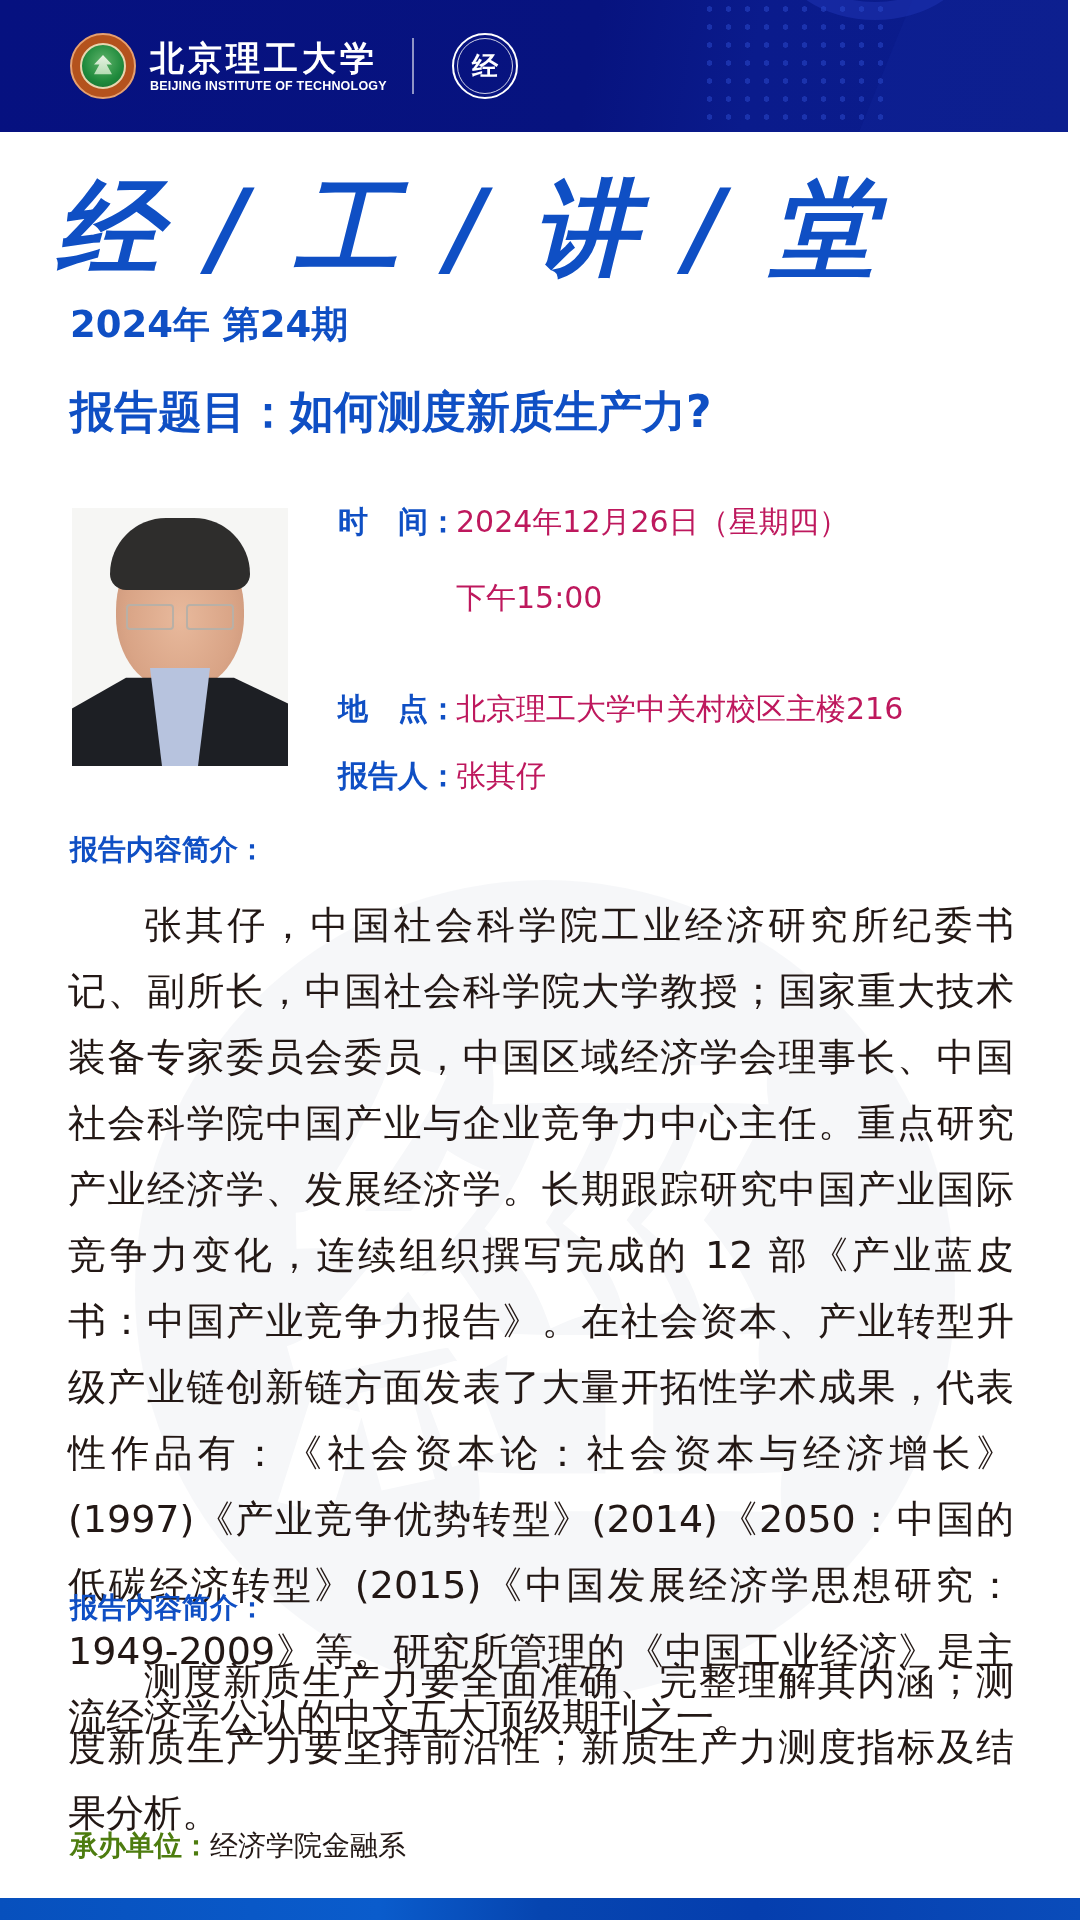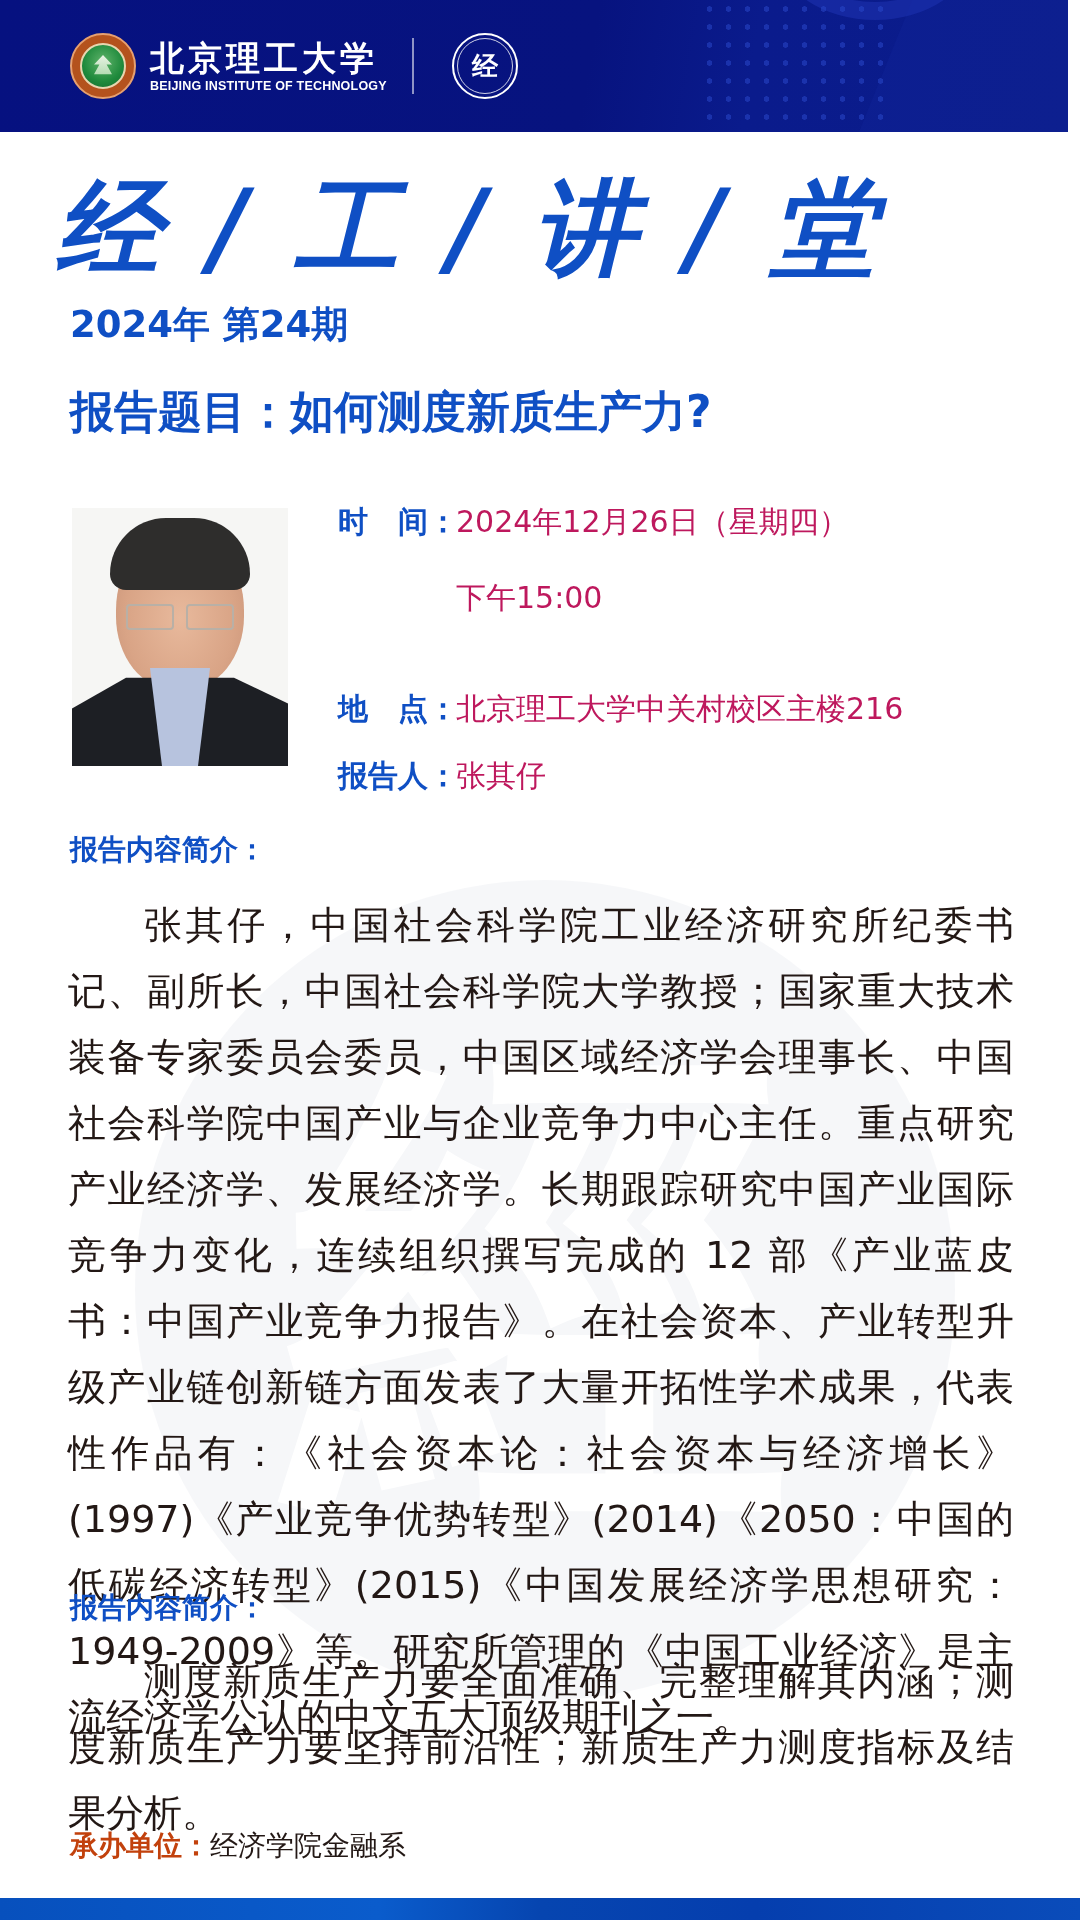--- a/index.html
+++ b/index.html
@@ -110,21 +110,21 @@
 
     
     .section-head { position: absolute; left: 70px; color: #0f4fc4; font-weight: bold; font-size: 28px; line-height: 40px; }
 
     .para {
       position: absolute; left: 68px; width: 946px; color: #231815; font-size: 38px; line-height: 66px;
       text-indent: 2em; text-align: justify;
     }
 
     .organizer { position: absolute; left: 70px; top: 1826px; font-size: 28px; line-height: 40px; white-space: nowrap; }
-    .organizer .lbl { color: #c2410c; font-weight: bold; }
+    .organizer .lbl { color: #4d7c0f; font-weight: bold; }
     .organizer .val { color: #231815; }
 
     .footer { position: absolute; left: 0; top: 1898px; width: 1080px; height: 22px;
       background: linear-gradient(90deg, #0750bd 0%, #0a5ccc 35%, #0645b0 50%, #053eae 70%, #0a4cba 100%); }
 
     
     .watermark {
       position: absolute; left: 135px; top: 880px; width: 820px; height: 820px; border-radius: 50%;
       background: #f3f4f7; opacity: 0.75;
     }

